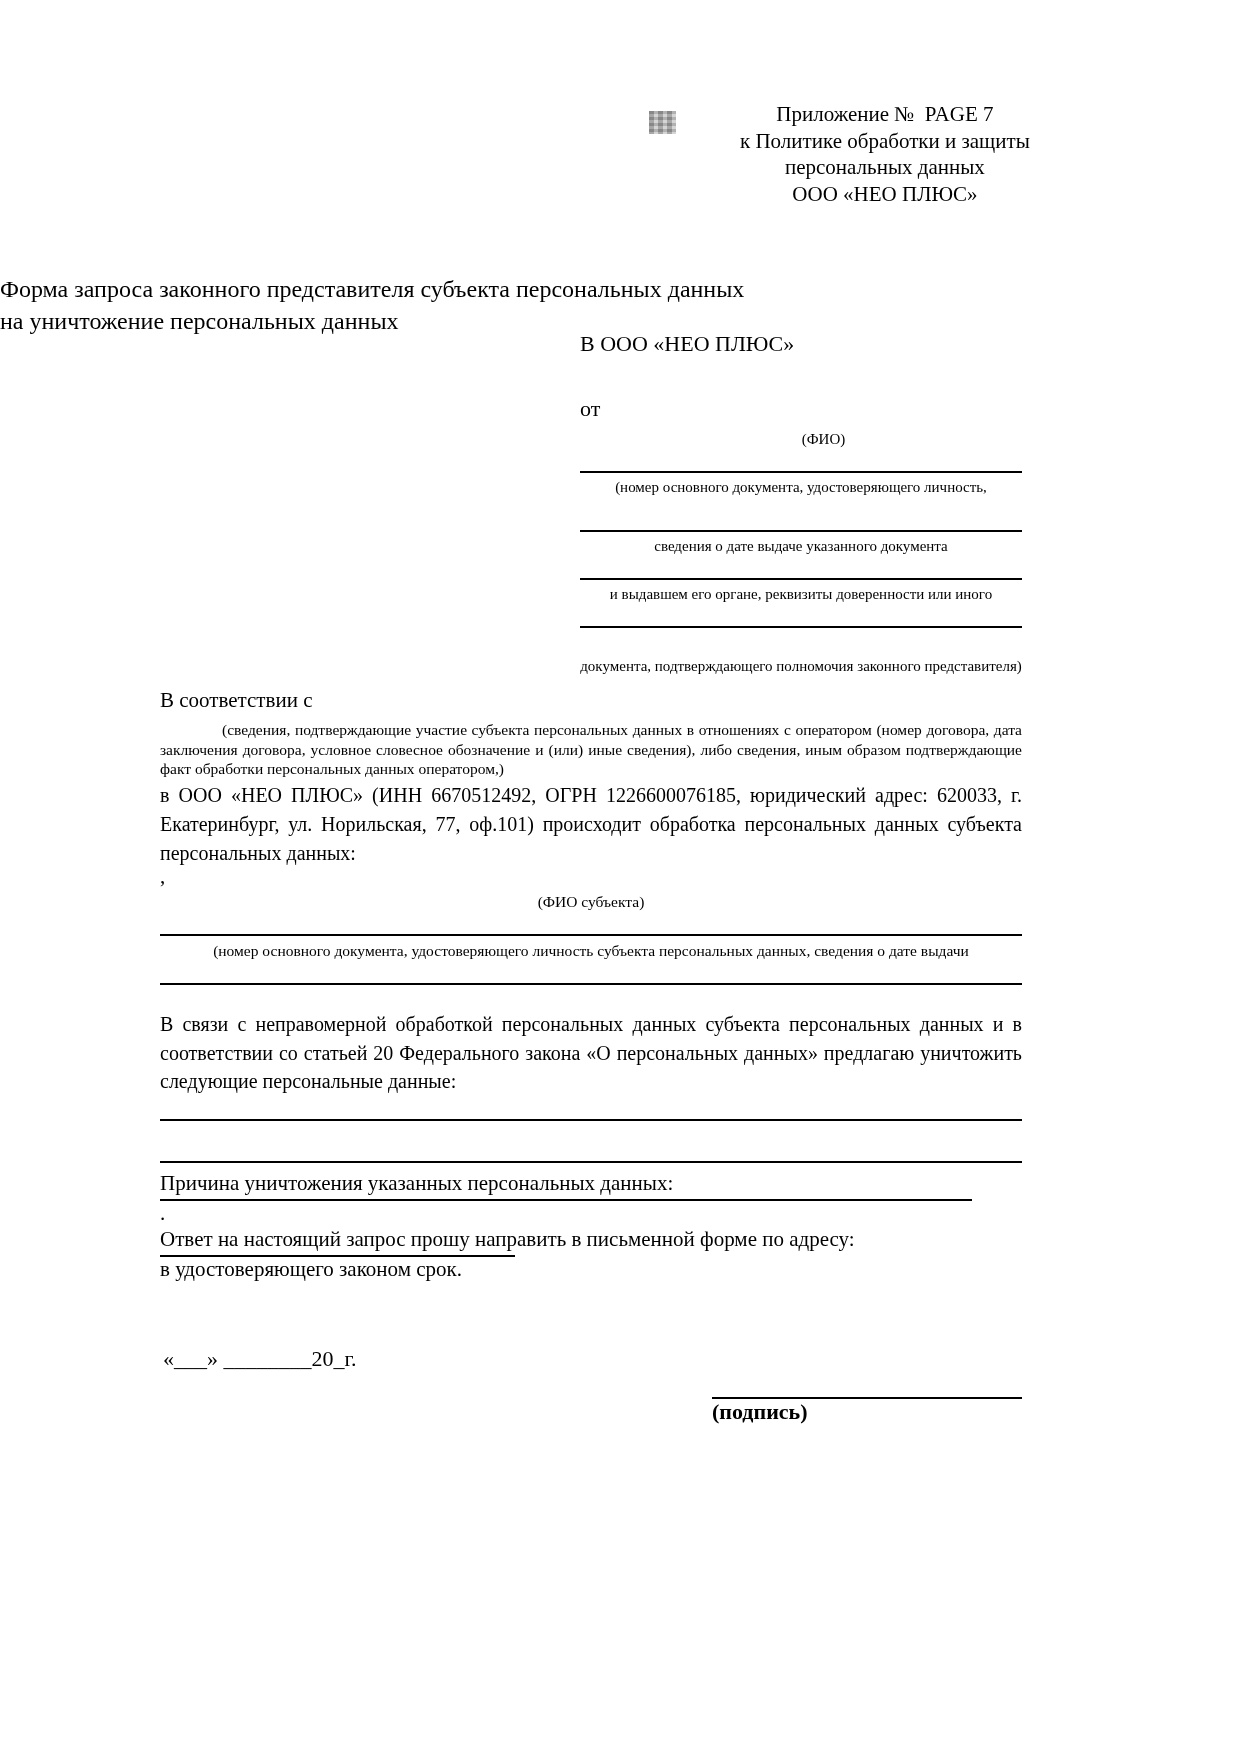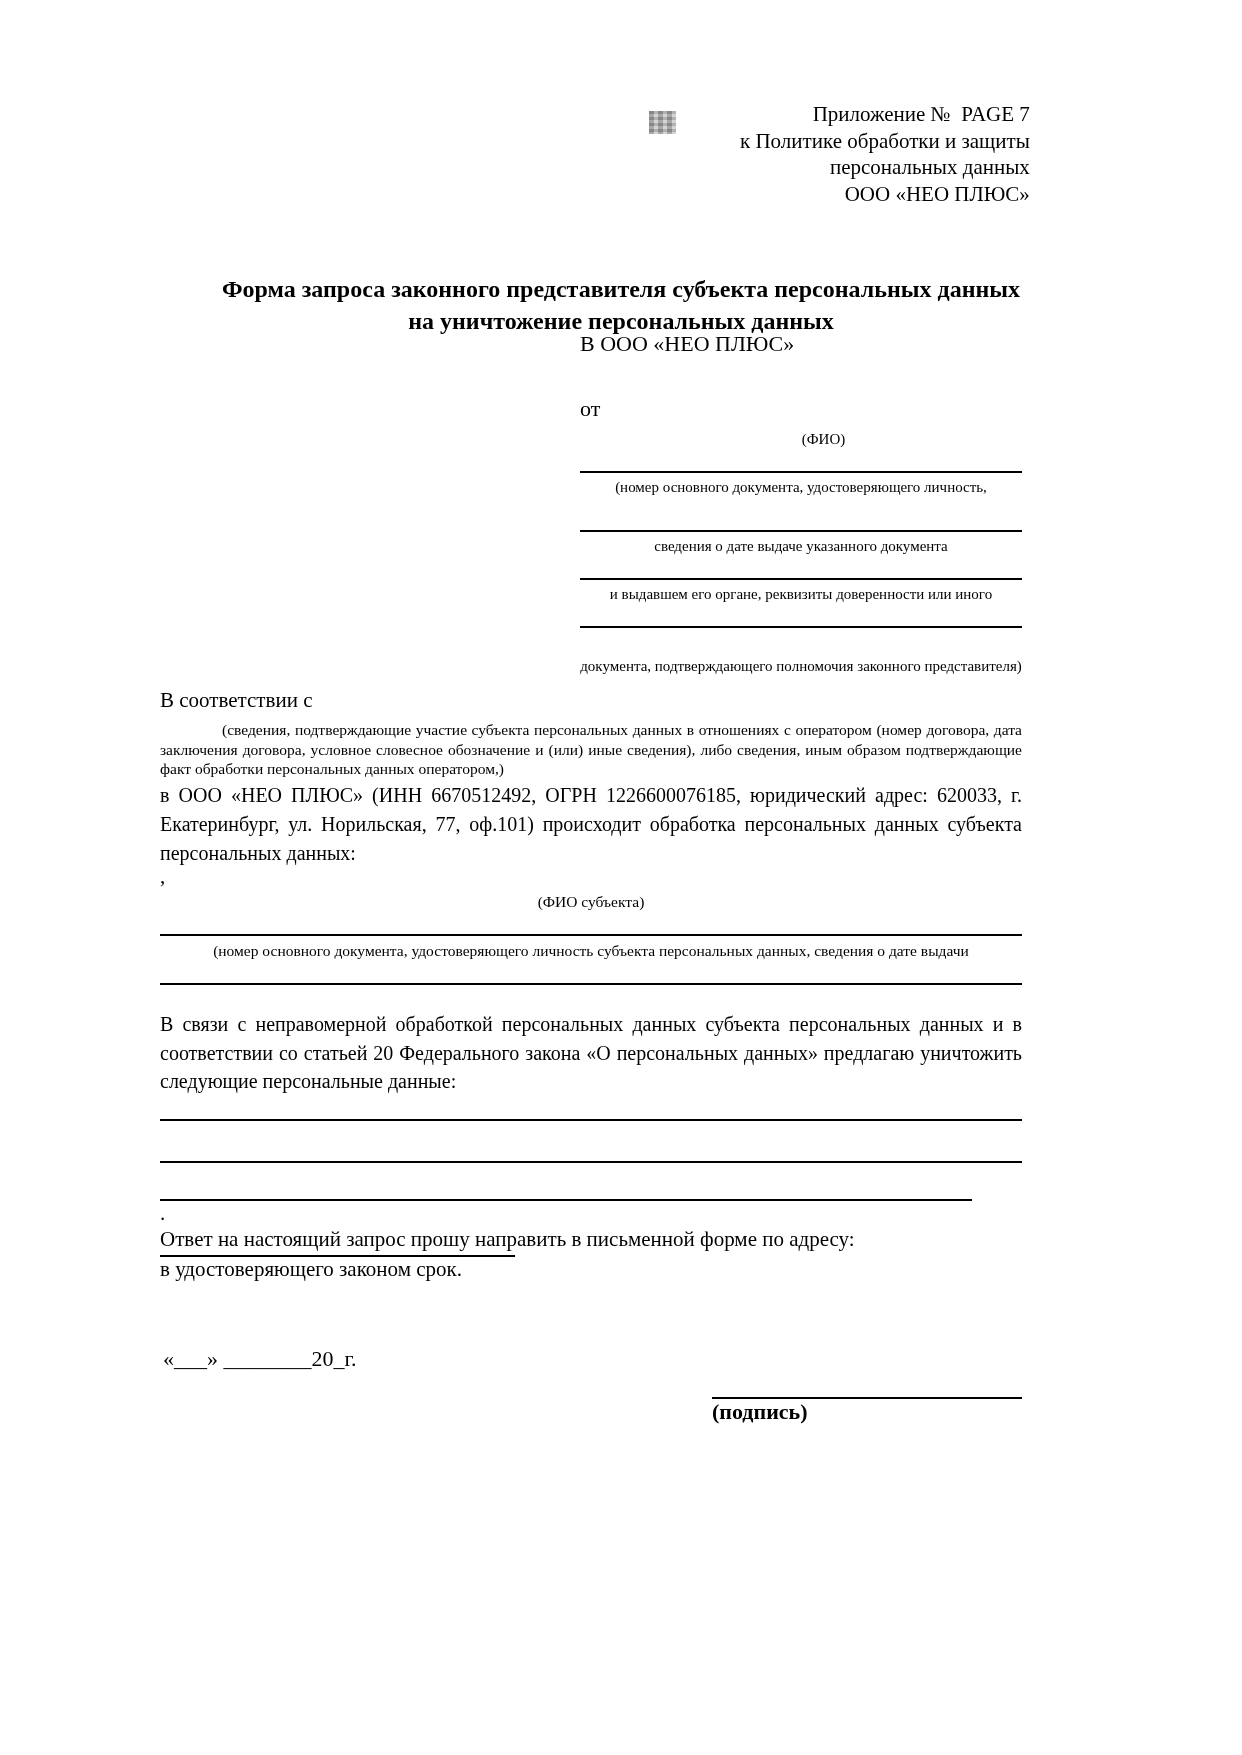--- a/index.html
+++ b/index.html
@@ -12,26 +12,26 @@
   }
   
   .pixel-mark{
     position:absolute;left:649px;top:111px;width:27px;height:23px;
     background:
       repeating-linear-gradient(90deg, rgba(120,120,120,.55) 0 5px, rgba(200,200,200,.5) 5px 9px),
       repeating-linear-gradient(180deg,#9a9a9a 0 3px,#e2e2e2 3px 6px);
   }
   .hdr{
     position:absolute;left:740px;top:101px;
-    font-size:21px;line-height:26.5px;text-align:right;
+    font-size:21px;line-height:26.5px;text-align:center;
   }
   .pre{white-space:pre-wrap;}
   .title{
     position:absolute;left:0;right:0;top:273px;
-    text-align:center;font-weight:bold;font-size:24px;line-height:32px;
+    text-align:left;font-weight:normal;font-size:24px;line-height:32px;
   }
   .addr-to{position:absolute;left:580px;top:331px;font-size:22px;}
   .row{position:absolute;display:flex;align-items:baseline;font-size:22px;flex-direction:column;}
   .fill{display:inline-block;border-bottom:2px solid #000;height:0;}
   .grow{flex:1 1 auto;}
   .hr{position:absolute;height:0;border-top:2px solid #000;}
   .cap{
     position:absolute;text-align:center;font-size:15px;line-height:18px;
   }
   .para{
@@ -106,20 +106,21 @@
 
   <div class="hr" style="left:160px;width:862px;top:983px;"></div>
 
   <p class="para" style="top:1010px;line-height:28.5px;">В связи с неправомерной обработкой персональных данных субъекта персональных данных и в соответствии со статьей 20 Федерального закона «О персональных данных» предлагаю уничтожить следующие персональные данные:</p>
 
   <div class="hr" style="left:160px;width:862px;top:1119px;"></div>
   <div class="hr" style="left:160px;width:862px;top:1161px;"></div>
 
   <div class="row" style="left:160px;width:862px;top:1171px;font-size:21px;">
     <span class="indent"></span>
+    <span>Причина уничтожения указанных персональных данных:</span>
       <span class="gap6"></span>
     <span class="fill grow"></span>
   </div>
   <div class="row" style="left:160px;width:862px;top:1199px;font-size:21px;">
     <span class="fill" style="width:812px;"></span>
     <span>.</span>
   </div>
 
   <div class="row" style="left:160px;width:862px;top:1227px;font-size:21px;justify-content:flex-end;">
     <span class="indent"></span>

